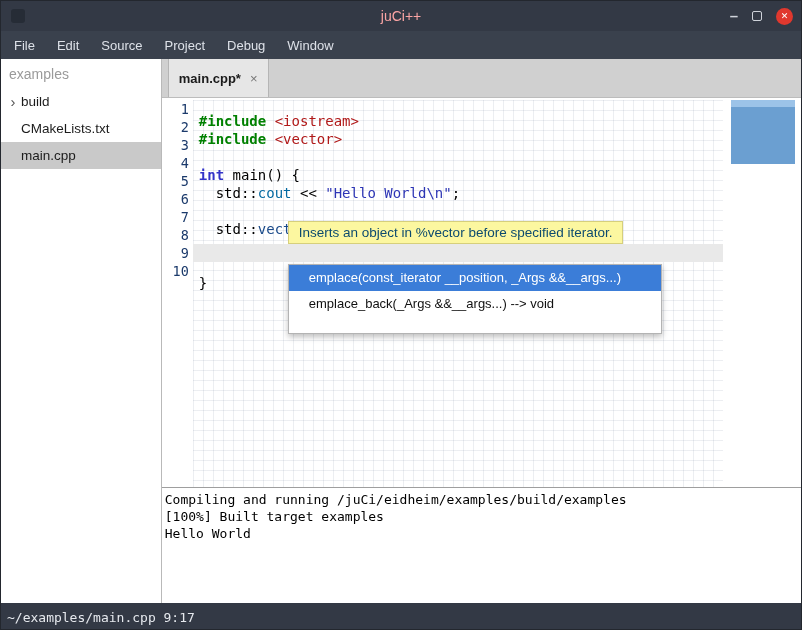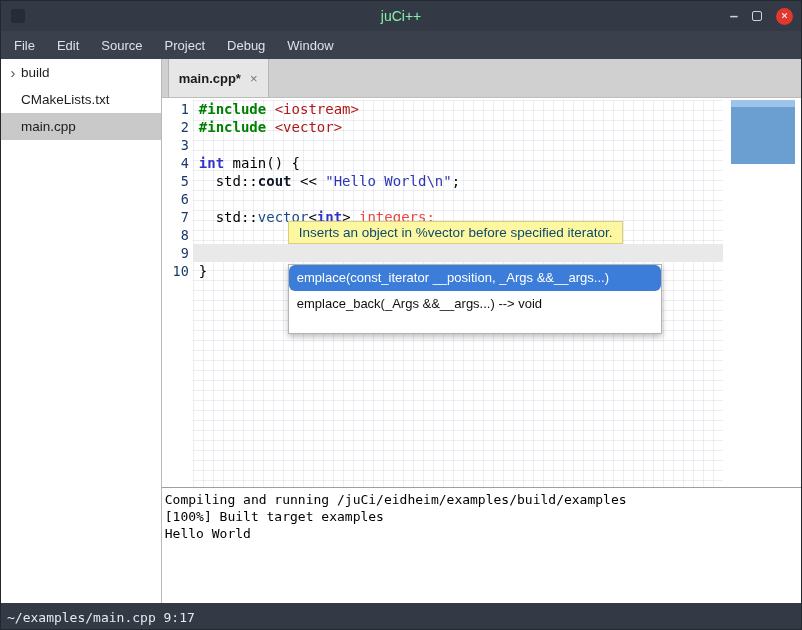--- a/index.html
+++ b/index.html
@@ -2,21 +2,21 @@
 <html><head>
 <meta charset="utf-8">
 <style>
   * { margin:0; padding:0; box-sizing:border-box; }
   body { font-family:"Liberation Sans", sans-serif; background:#555; }
   .window { position:relative; width:802px; height:630px; background:#fff; overflow:hidden; border:1px solid #23272e; }
 
   
   .titlebar { position:relative; height:30px; background:#333945; display:flex; align-items:center; }
   .app-icon { width:14px; height:14px; margin-left:10px; background:#262c36; border-radius:3px; }
-  .title { position:absolute; left:0; right:0; text-align:center; color:#86efac; font-size:14px; }
+  .title { position:absolute; left:0; right:0; text-align:center; color:#fca5a5; font-size:14px; }
   .win-buttons { position:absolute; right:8px; top:0; height:30px; display:flex; align-items:center; gap:14px; }
   .btn-min { color:#cfd3da; font-size:15px; font-weight:bold; cursor:default; line-height:10px; }
   .btn-max { width:10px; height:10px; border:1.5px solid #cfd3da; border-radius:2px; }
   .btn-close { width:17px; height:17px; border-radius:50%; background:#e0382e; color:#fff; font-size:9px; display:flex; align-items:center; justify-content:center; }
 
   
   .menubar { height:28px; background:#3a414d; display:flex; align-items:flex-start; padding-left:2px; }
   .menu-item { color:#dde1e8; font-size:13px; padding:0 11px; height:28px; display:flex; align-items:center; }
 
   
@@ -38,32 +38,32 @@
   .editor { position:relative; height:398px; background:#ffffff; overflow:hidden; }
   .grid { position:absolute; left:31px; top:2px; width:530px; height:392px;
           background-image:
             linear-gradient(to right, rgba(110,125,150,0.13) 1px, transparent 1px),
             linear-gradient(to bottom, rgba(110,125,150,0.13) 1px, transparent 1px);
           background-size:10px 10px; z-index:1; }
   .current-line { position:absolute; left:31px; width:530px; height:18px; background:#e9e9e9; z-index:2; }
   #code-lines { position:absolute; left:0; top:2px; right:0; z-index:3; font-family:"DejaVu Sans Mono", monospace; font-size:14px; }
   .code-row { display:flex; height:18px; line-height:18px; }
   .gutter { width:31px; text-align:right; padding-right:4px; font-size:13.5px; }
-  .code-text { white-space:pre; padding-left:6px; }
+  .code-text { white-space:pre; padding-left:6px;margin-top:12px; }
   .caret { display:inline-block; width:1.5px; height:15px; background:#000; vertical-align:middle; margin-top:-2px; }
 
   .src-map { position:absolute; left:569px; top:2px; width:64px; z-index:4; }
   .src-map .map-lines { height:7px; background:#9cc3e8; }
   .src-map .map-view { height:57px; background:#6b9fd1; }
 
   .tooltip { position:absolute; left:126px; top:123px; z-index:5; background:#fcf7a0; border:1px solid #d6cf7c;
              color:#0c4a6e; font-size:13.5px; padding:3px 10px; white-space:nowrap; }
   .autocomplete { position:absolute; left:126px; top:166px; z-index:6; width:374px; min-height:70px;
                   background:#fff; border:1px solid #b3b3b3; box-shadow:0 3px 6px rgba(0,0,0,0.25); }
-  .ac-item { font-size:13px; color:#111; padding:5px 8px; height:26px; white-space:nowrap; overflow:hidden;border-radius:6px; }
+  .ac-item { font-size:13px; color:#111; padding:5px 20px; height:26px; white-space:nowrap; overflow:hidden; }
   .ac-item.selected { background:#3b7dd8; color:#fff; }
 
   
   .terminal { height:118px; background:#fff; border-top:1px solid #9e9e9e; padding:3px 0 0 3px;
               font-family:"DejaVu Sans Mono", monospace; font-size:13px; overflow:hidden; }
   .term-line { line-height:17px; color:#000; white-space:pre; }
 
   
   .statusbar { height:28px; background:#333945; display:flex; align-items:center; padding-left:6px; }
   .statusbar span { color:#e6e9ee; font-size:13px; font-family:"DejaVu Sans Mono", monospace; }
@@ -87,20 +87,21 @@
       <div class="menu-item">File</div>
       <div class="menu-item">Edit</div>
       <div class="menu-item">Source</div>
       <div class="menu-item">Project</div>
       <div class="menu-item">Debug</div>
       <div class="menu-item">Window</div>
     </div>
 
   <div class="main">
     <div class="sidebar">
+      <div class="sidebar-header">examples</div>
       <div id="tree">
           <div class="tree-row">
             <span class="chev">›</span>
             <span>build</span>
           </div>
           <div class="tree-row">
             <span class="chev-space"></span>
             <span>CMakeLists.txt</span>
           </div>
           <div class="tree-row selected">
@@ -133,21 +134,21 @@
             <div class="code-row">
               <span class="gutter" style="color: rgb(27, 58, 107);">3</span>
               <span class="code-text"></span>
             </div>
             <div class="code-row">
               <span class="gutter" style="color: rgb(27, 58, 107);">4</span>
               <span class="code-text"><span style="color: rgb(50, 50, 200); font-weight: bold;">int</span><span style="color: rgb(0, 0, 0);"> main() {</span></span>
             </div>
             <div class="code-row">
               <span class="gutter" style="color: rgb(27, 58, 107);">5</span>
-              <span class="code-text"><span style="color: rgb(0, 0, 0);">  std::</span><span style="color: #0f172a; font-weight: bold;">cout</span><span style="color: rgb(0, 0, 0);"> &lt;&lt; </span><span style="color: rgb(45, 53, 181);">"Hello World\n"</span><span style="color: rgb(0, 0, 0);">;</span></span>
+              <span class="code-text"><span style="color: rgb(0, 0, 0);">  std::</span><span style="color: #0369a1; font-weight: normal;">cout</span><span style="color: rgb(0, 0, 0);"> &lt;&lt; </span><span style="color: rgb(45, 53, 181);">"Hello World\n"</span><span style="color: rgb(0, 0, 0);">;</span></span>
             </div>
             <div class="code-row">
               <span class="gutter" style="color: rgb(27, 58, 107);">6</span>
               <span class="code-text"></span>
             </div>
             <div class="code-row">
               <span class="gutter" style="color: rgb(27, 58, 107);">7</span>
               <span class="code-text"><span style="color: rgb(0, 0, 0);">  std::</span><span style="color: rgb(26, 74, 138); font-weight: normal;">vector</span><span style="color: rgb(0, 0, 0);">&lt;</span><span style="color: rgb(50, 50, 200); font-weight: bold;">int</span><span style="color: rgb(0, 0, 0);">&gt;</span><span style="color: #ef4444;"> integers;</span></span>
             </div>
             <div class="code-row">

